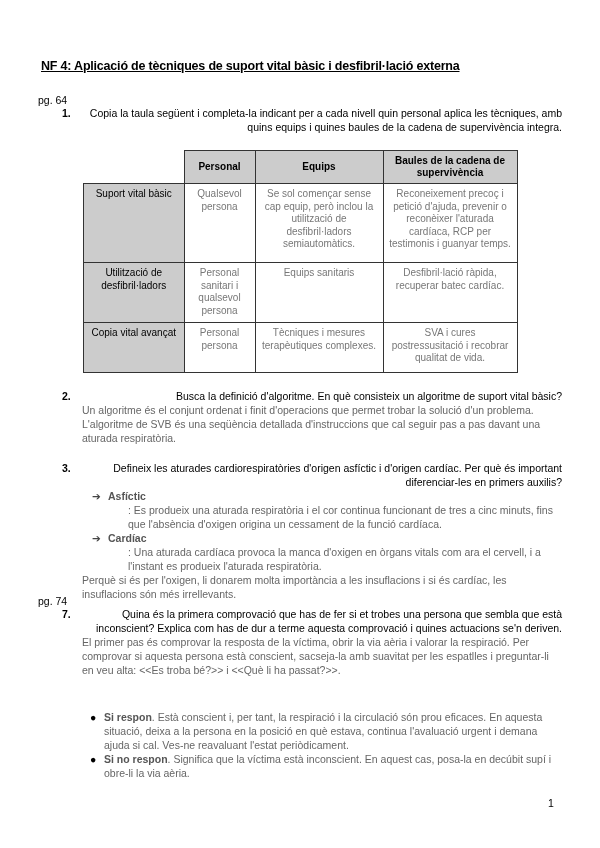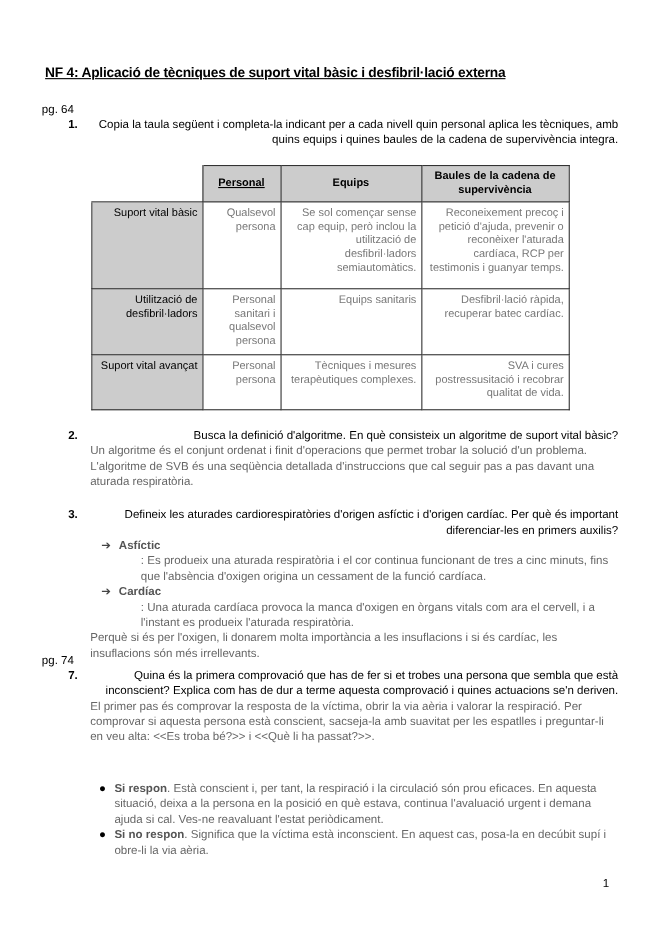--- a/index.html
+++ b/index.html
@@ -9,21 +9,21 @@
   .title { position:absolute; left:41px; top:59px; font-size:12.5px; font-weight:bold;
            text-decoration:underline; letter-spacing:-0.2px; white-space:nowrap; }
   .pg { position:absolute; left:38px; font-size:10.5px; }
   .q { position:absolute; left:62px; width:500px; font-size:10.5px; line-height:14px; }
   .q .num { position:absolute; left:0; top:0; font-weight:bold; }
   .q .qtext { margin-left:16px; display:block;text-align:right; }
   .ans { color:#666666; }
   .q .ans { margin-left:20px; display:block; }
   table.t { position:absolute; left:83px; top:150px; border-collapse:collapse;
             font-size:10px; line-height:12.5px; }
-  table.t td, table.t th { border:1.5px solid #333; vertical-align:top; padding:4px 4px; text-align:right; }
+  table.t td, table.t th { border:1.5px solid #333; vertical-align:top; padding:4px 4px; text-align:center; }
   table.t th { background:#cccccc; font-weight:bold; text-align:center; vertical-align:middle; padding:3px 4px; }
   table.t th.blank { background:#fff; border-top:none; border-left:none; }
   table.t td.rowhead { background:#cccccc; color:#000; }
   table.t td.cell { color:#777777;margin-top:41px; }
   .arrows { margin-left:42px; margin-top:0; padding:0; list-style:none; }
   .arrows li { position:relative; padding-left:16px; }
   .arrows li .arr { position:absolute; left:0; top:0; color:#444; }
   .arrows li b { color:#555; }
   .bullets { position:absolute; left:88px; width:470px; font-size:10.5px; line-height:14px; list-style:none; margin:0; padding:0; }
   .bullets li { position:relative; padding-left:16px; margin-bottom:0; }
@@ -42,38 +42,38 @@
 
   <div class="q" style="top:106px;">
     <span class="num">1.</span>
     <span class="qtext">Copia la taula següent i completa-la indicant per a cada nivell quin personal aplica les tècniques, amb quins equips i quines baules de la cadena de supervivència integra.</span>
   </div>
 
   <table class="t">
     <tbody>
         <tr style="height:33px;">
       <th class="blank" style="width:92px;"></th>
-      <th style="width:62px;text-decoration:underline;">Personal</th>
+      <th style="width:62px;">Personal</th>
       <th style="width:119px;">Equips</th>
       <th style="width:125px;margin-left:44px;">Baules de la cadena de supervivència</th>
     </tr>
     <tr style="height:79px;">
       <td class="rowhead">Suport vital bàsic</td>
       <td class="cell">Qualsevol persona</td>
       <td class="cell">Se sol començar sense cap equip, però inclou la utilització de desfibril·ladors semiautomàtics.</td>
       <td class="cell">Reconeixement precoç i petició d'ajuda, prevenir o reconèixer l'aturada cardíaca, RCP per testimonis i guanyar temps.</td>
     </tr>
     <tr style="height:60px;">
       <td class="rowhead">Utilització de desfibril·ladors</td>
       <td class="cell">Personal sanitari i qualsevol persona</td>
       <td class="cell">Equips sanitaris</td>
       <td class="cell">Desfibril·lació ràpida, recuperar batec cardíac.</td>
     </tr>
     <tr style="height:50px;">
-      <td class="rowhead">Suport vital avançat</td>
+      <td class="rowhead">Copia vital avançat</td>
       <td class="cell">Personal persona</td>
       <td class="cell">Tècniques i mesures terapèutiques complexes.</td>
       <td class="cell">SVA i cures postressusitació i recobrar qualitat de vida.</td>
     </tr>
   </tbody>
     </table>
 
   <div class="q" style="top:389px;">
     <span class="num">2.</span>
     <span class="qtext">Busca la definició d'algoritme. En què consisteix un algoritme de suport vital bàsic?</span>

